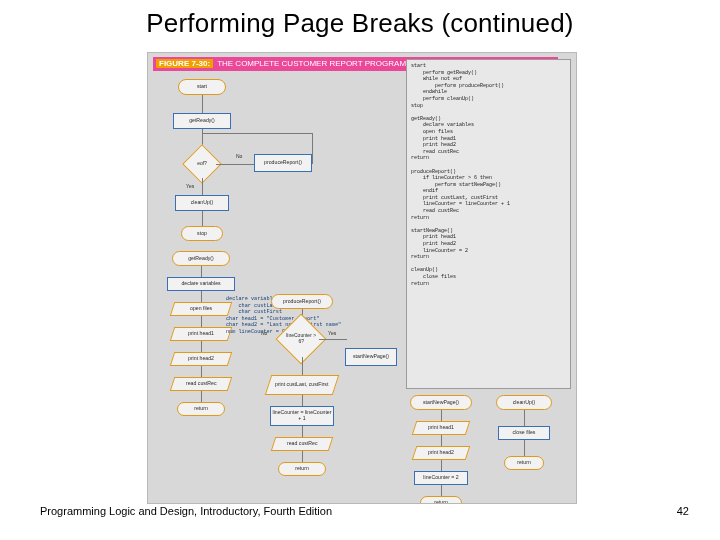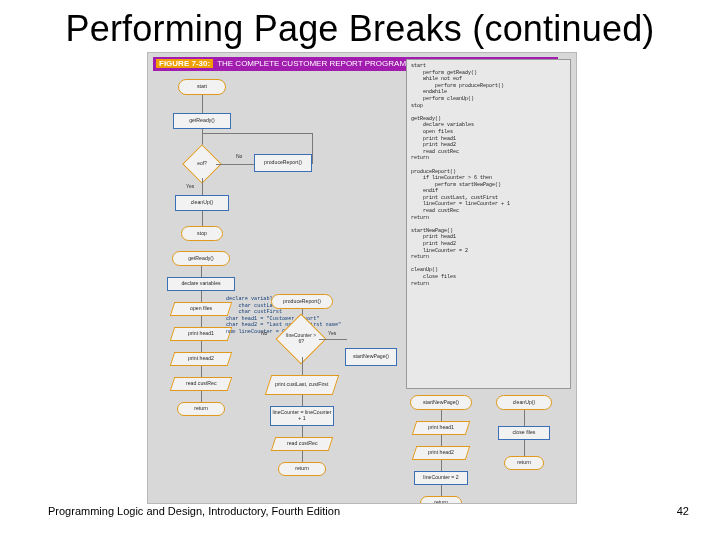--- a/index.html
+++ b/index.html
@@ -19,21 +19,21 @@
     width: 720px;
     height: 540px;
     box-sizing: border-box;
   }
   .slide-title {
     position: absolute;
     left: 0;
     top: 8px;
     width: 720px;
     text-align: center;
-    font-size: 36px;
+    font-size: 26px;
     color: #000000;
     font-family: "Liberation Sans", sans-serif;
     letter-spacing: 0.2px;
   }
 
   
   .figure {
     position: absolute;
     left: 147px;
     top: 52px;
@@ -42,21 +42,21 @@
     background: #d8d8d8;
     border: 1px solid #b8b8b8;
     overflow: hidden;
   }
   .fig-caption-bar {
     position: absolute;
     left: 5px;
     top: 4px;
     width: 405px;
     height: 14px;
-    background: #a21caf;
+    background: #ec4899;
     color: #ffffff;
     font-size: 8px;
     line-height: 14px;
     padding-left: 3px;
     box-sizing: border-box;
     font-family: "Liberation Sans", sans-serif;
     white-space: nowrap;
     overflow: hidden;
   }
   .fig-caption-bar .fignum {
@@ -146,21 +146,21 @@
   .ln {
     position: absolute;
     background: #7a7a7a;
   }
   .ln-h { height: 1px; }
   .ln-v { width: 1px; }
 
   
   .footer-text {
     position: absolute;
-    left: 48px;
+    left: 40px;
     top: 505px;
     font-size: 11px;
     color: #000000;
     font-family: "Liberation Sans", sans-serif;
   }
   .footer-page {
     position: absolute;
     right: 31px;
     top: 505px;
     font-size: 11px;

